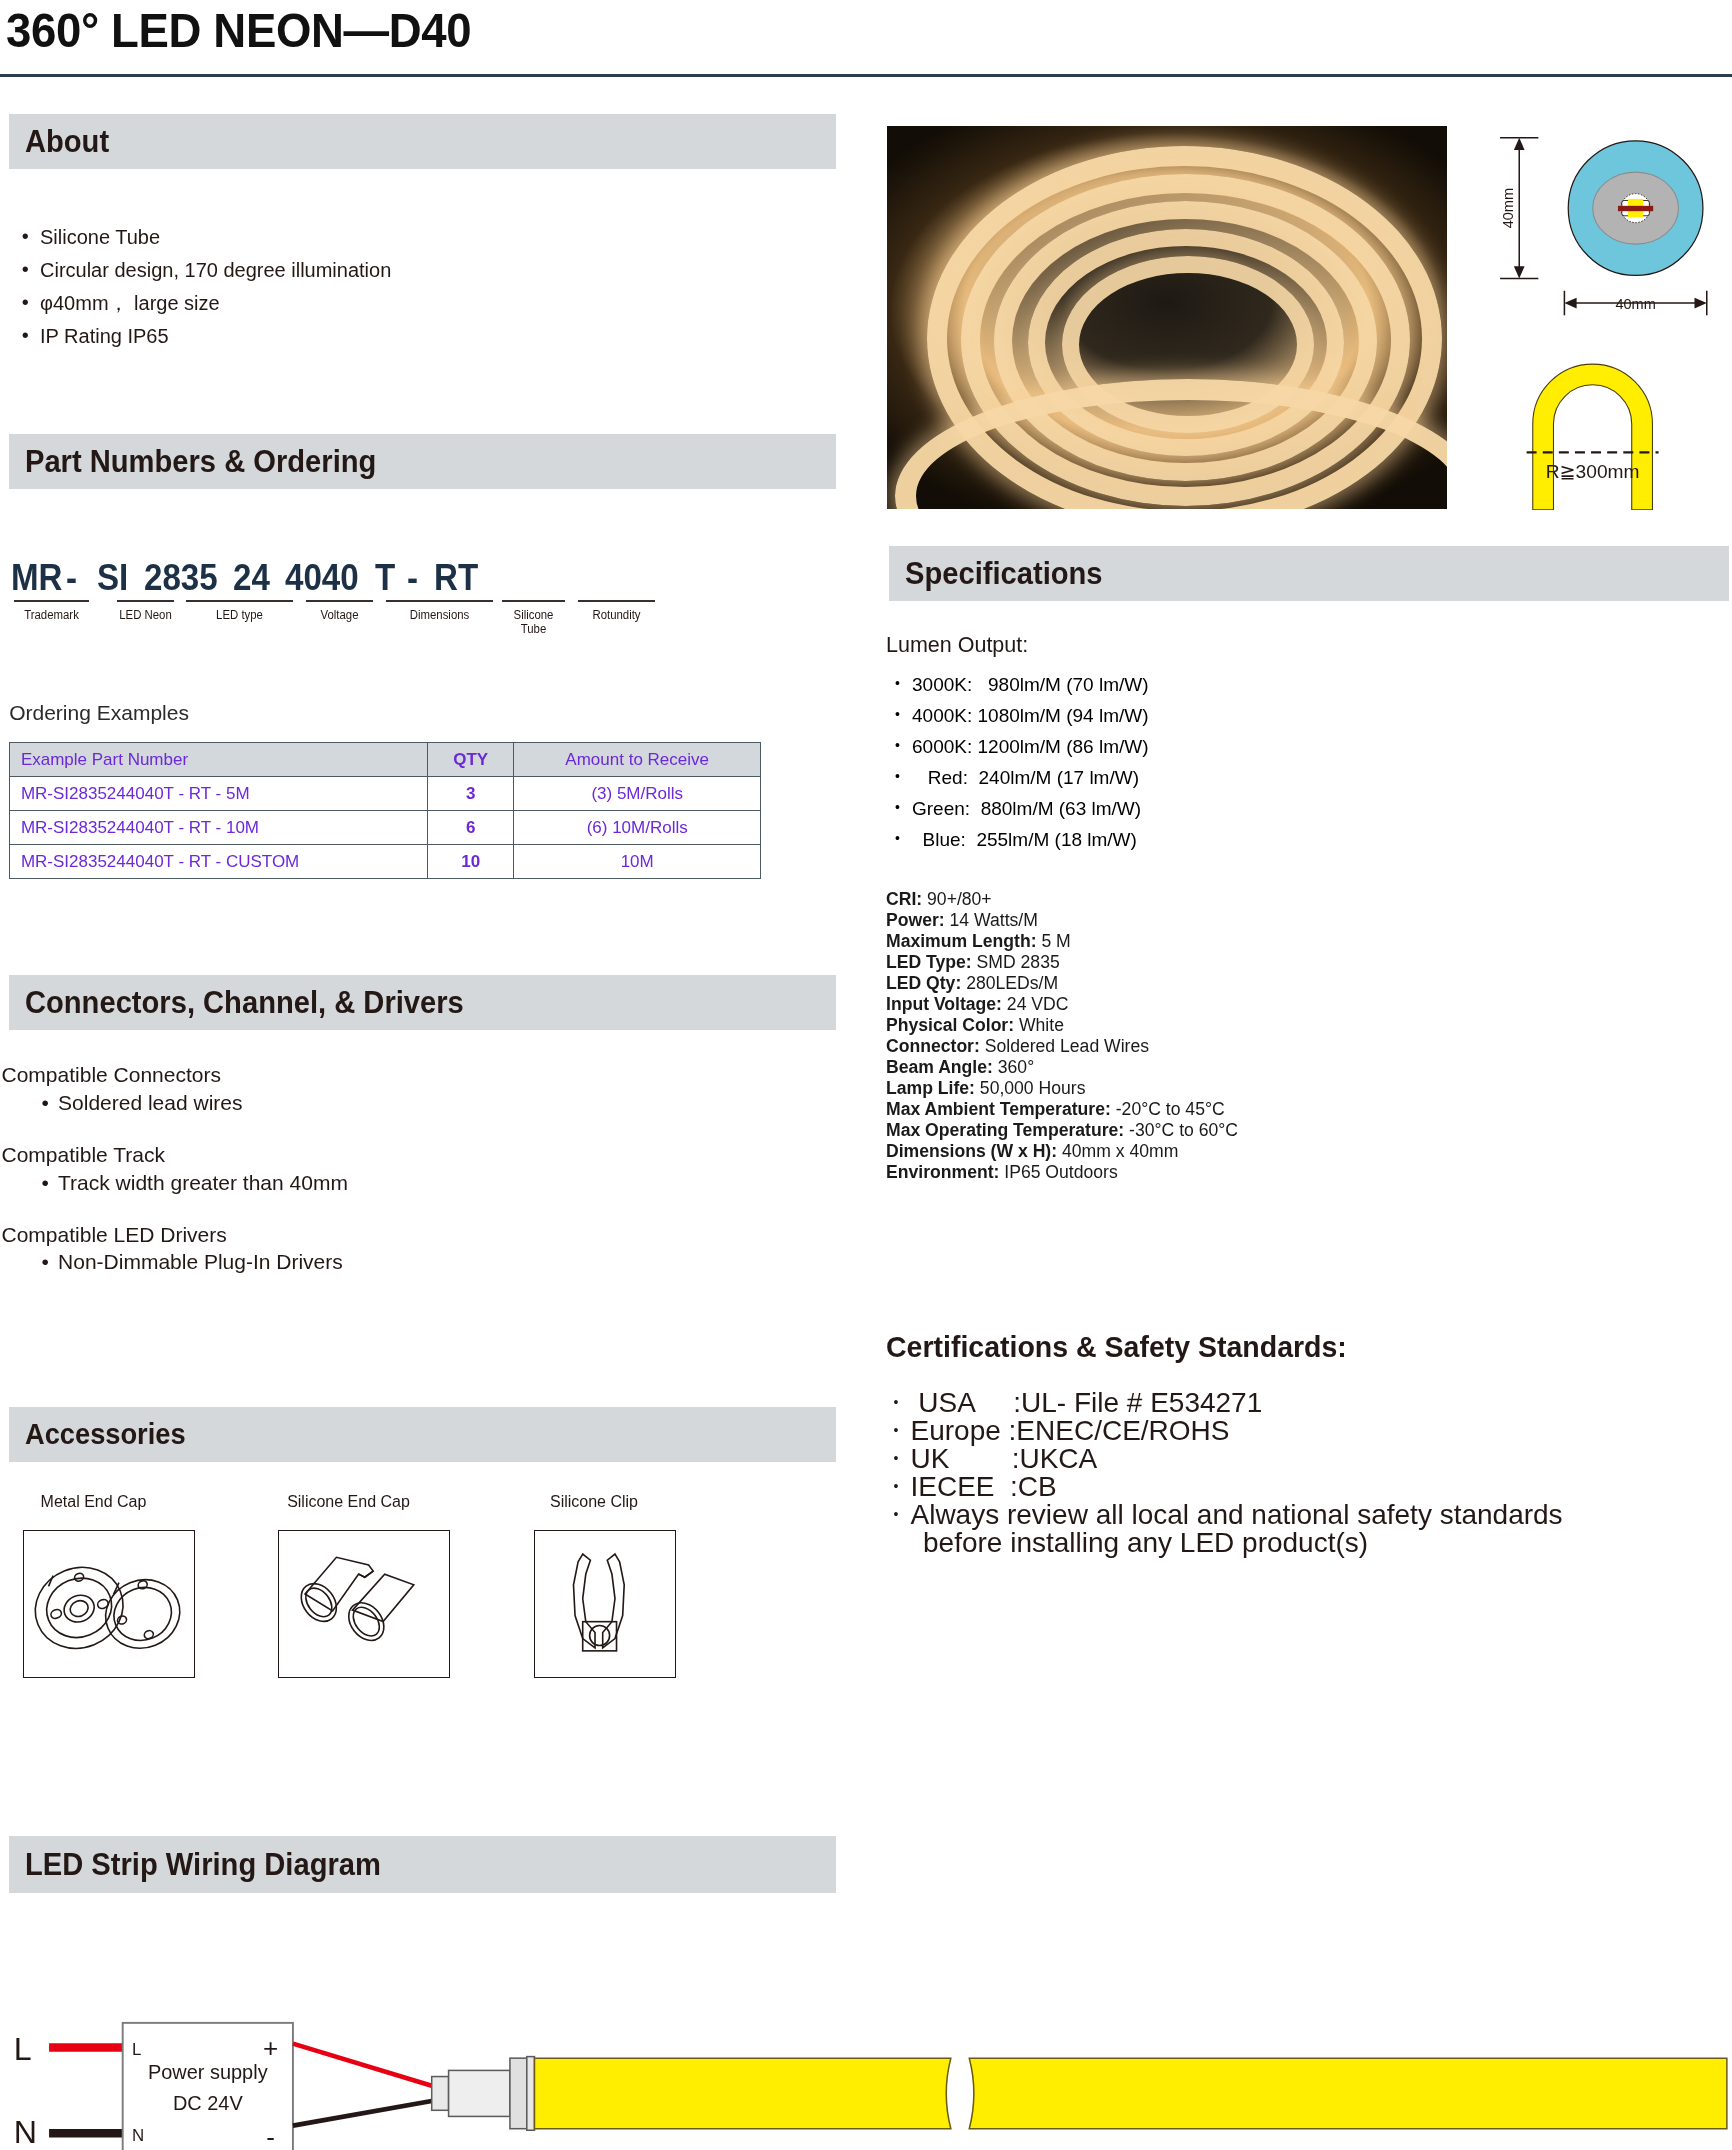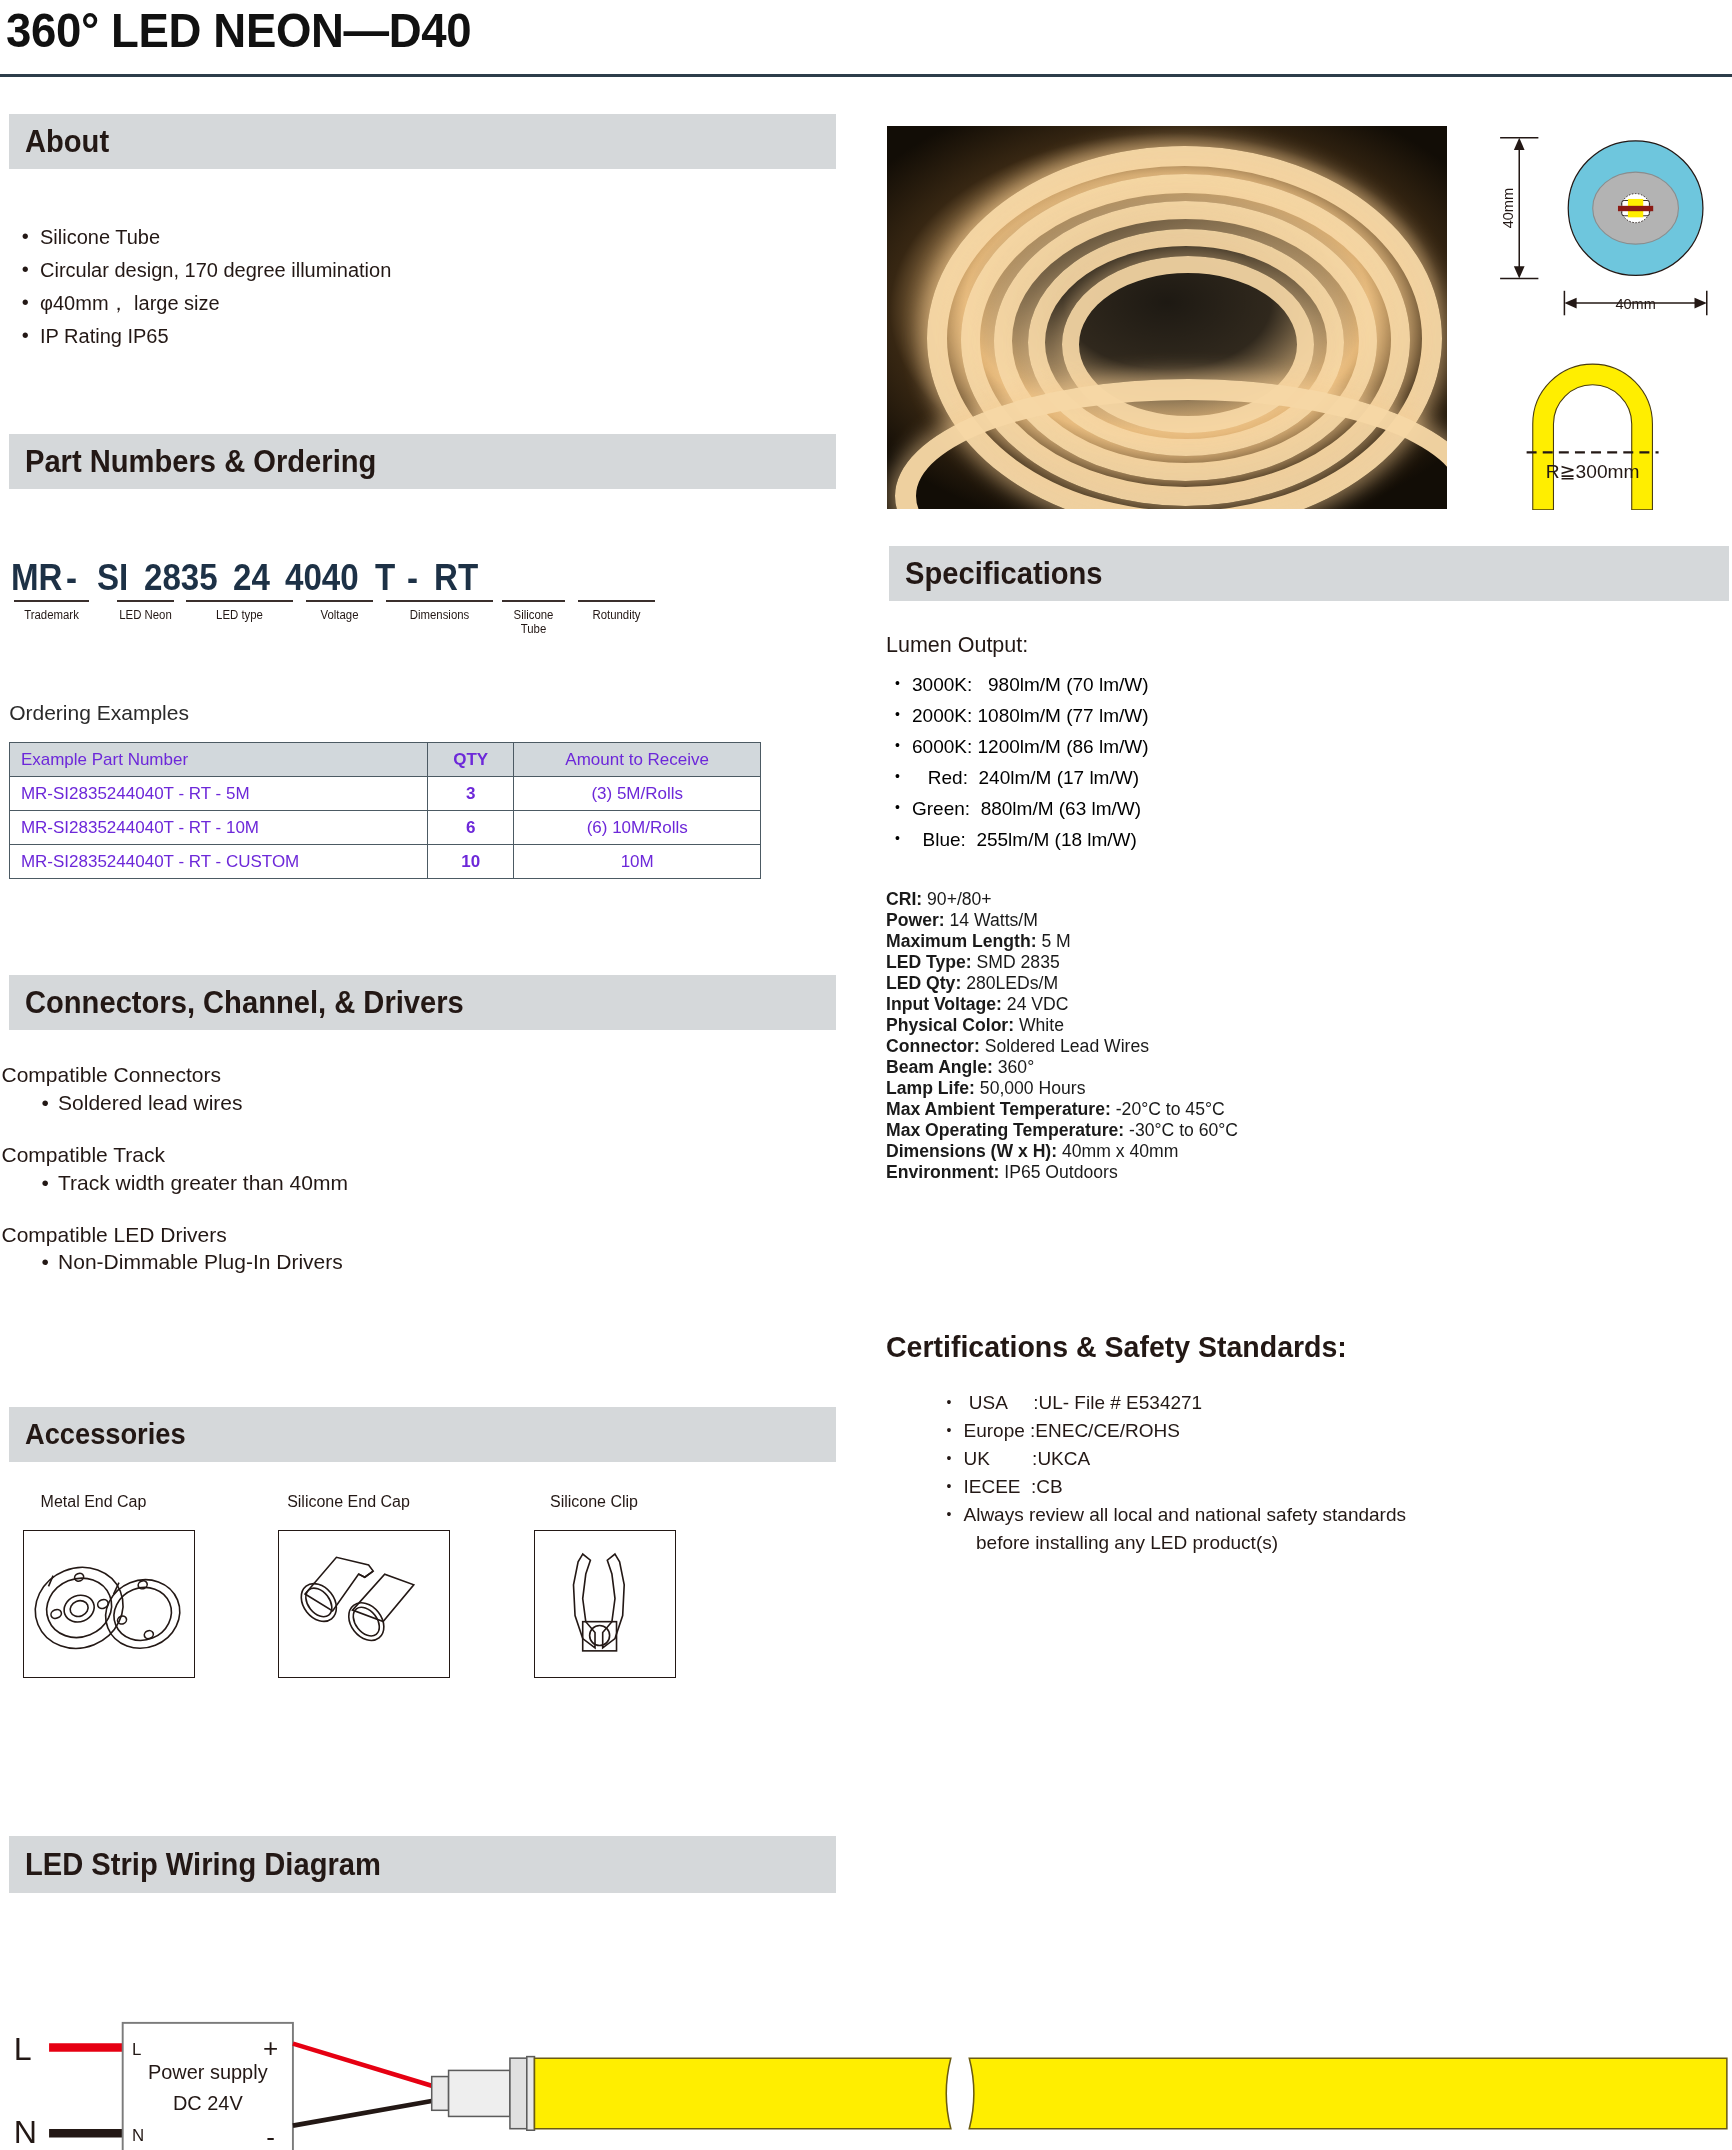--- a/index.html
+++ b/index.html
@@ -325,21 +325,21 @@
   </div>
 
   <div class="bar" style="left:889px;top:546px;width:840px;height:55px;">
     <span style="font-size:31px;">Specifications</span>
   </div>
 
   <div class="txt" style="left:886px;top:633px;font-size:21.5px;color:#231815;">Lumen Output:</div>
 
   <div class="spec-bullets" style="left:889px;top:669px;font-size:19px;line-height:31px;color:#000000;">
     <div class="row">3000K:   980lm/M (70 lm/W)</div>
-    <div class="row">2000K: 1080lm/M (77 lm/W)</div>
+    <div class="row">4000K: 1080lm/M (94 lm/W)</div>
     <div class="row">6000K: 1200lm/M (86 lm/W)</div>
     <div class="row">   Red:  240lm/M (17 lm/W)</div>
     <div class="row">Green:  880lm/M (63 lm/W)</div>
     <div class="row">  Blue:  255lm/M (18 lm/W)</div>
   </div>
 
   <div class="spec-list" style="left:886px;top:889px;">
     <div><b>CRI:</b><span> 90+/80+</span></div>
     <div><b>Power:</b><span> 14 Watts/M</span></div>
     <div><b>Maximum Length:</b><span> 5 M</span></div>
@@ -351,21 +351,21 @@
     <div><b>Beam Angle:</b><span> 360°</span></div>
     <div><b>Lamp Life:</b><span> 50,000 Hours</span></div>
     <div><b>Max Ambient Temperature:</b><span> -20°C to 45°C</span></div>
     <div><b>Max Operating Temperature:</b><span> -30°C to 60°C</span></div>
     <div><b>Dimensions (W x H):</b><span> 40mm x 40mm</span></div>
     <div><b>Environment:</b><span> IP65 Outdoors</span></div>
   </div>
 
   <div class="txt" style="left:886px;top:1330px;font-size:30px;font-weight:bold;color:#231815;transform:scaleX(0.95);transform-origin:left top;">Certifications &amp; Safety Standards:</div>
 
-  <div class="cert-list" style="left:942px;top:1389px;font-size:19px;line-height:28px;color:#231815;">
+  <div class="cert-list" style="left:889px;top:1389px;font-size:28px;line-height:28px;color:#231815;">
     <div class="row"> USA     :UL- File # E534271</div>
     <div class="row">Europe :ENEC/CE/ROHS</div>
     <div class="row">UK        :UKCA</div>
     <div class="row">IECEE  :CB</div>
     <div class="row">Always review all local and national safety standards</div>
     <div style="padding-left:34px;">before installing any LED product(s)</div>
   </div>
 
   <div class="bar" style="left:9.2px;top:1836px;width:827px;height:57px;">
     <span style="font-size:31px;">LED Strip Wiring Diagram</span>

